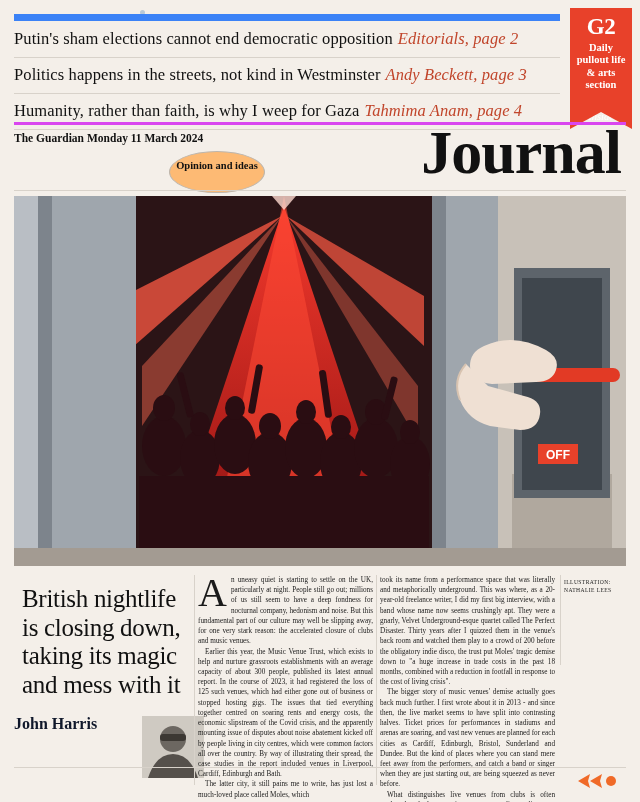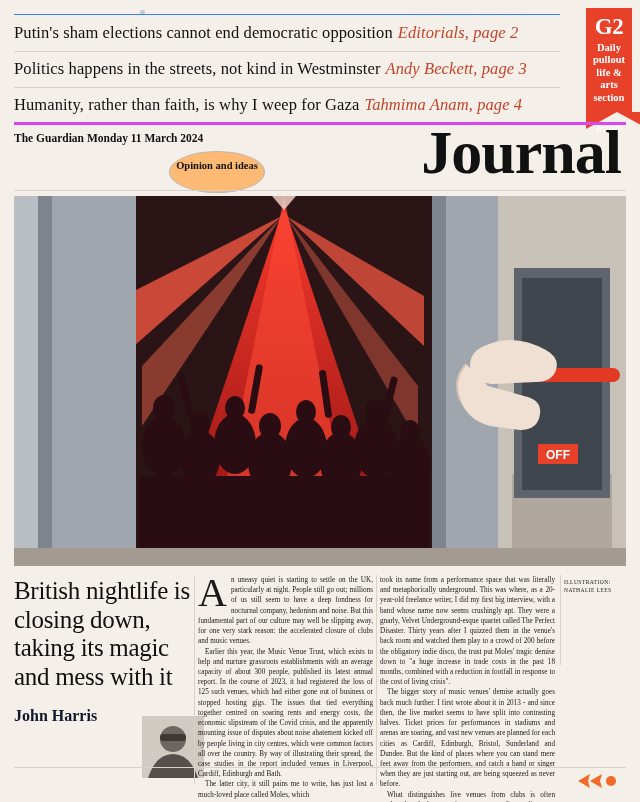--- a/index.html
+++ b/index.html
@@ -17,26 +17,26 @@
   .promos{
     position:absolute;left:14px;top:14px;width:546px;
   }
   .promo{
     border-bottom:1px solid #d8d2ca;
     padding:7px 0 8px 0;
     font-size:16.5px;
     letter-spacing:0.1px;
     white-space:nowrap;
   }
-  .promo:first-child{border-top:1px solid #3b82f6;padding-top:8px;}
+  .promo:first-child{border-top:7px solid #3b82f6;padding-top:8px;}
   .promo .byline{font-style:italic;color:#c1452b;margin-left:5px;}
 
   
   .g2flag{
-    position:absolute;right:8px;top:8px;width:46px;height:104px;
+    position:absolute;right:8px;top:8px;width:62px;height:104px;
     background:#e8412a;color:#fff;
     text-align:center;
     font-family:"Liberation Serif", serif;
   }
   .g2flag:after{
     content:"";position:absolute;left:0;bottom:-17px;width:0;height:0;
     border-left:31px solid #e8412a;border-right:31px solid #e8412a;
     border-bottom:17px solid transparent;
   }
   .g2flag .g2{font-size:23px;font-weight:bold;line-height:1;padding-top:7px;letter-spacing:-0.5px;}
@@ -81,21 +81,21 @@
     font-size:5.6px;line-height:1.45;letter-spacing:0.4px;
     text-transform:uppercase;color:#222;text-align:left;
   }
 
   
   .headline-col{
     position:absolute;left:14px;top:575px;width:180px;
   }
   .headline{
     font-size:25px;line-height:1.14;font-weight:normal;letter-spacing:-0.3px;
-    margin:0;padding-top:2px;
+    margin:8px;padding-top:2px;
   }
   .author{
     margin-top:16px;font-size:16px;line-height:1.1;color:#0f172a;font-weight:bold;
   }
   .avatar{
     position:absolute;left:128px;top:141px;width:62px;height:62px;overflow:hidden;
   }
   .vrule{position:absolute;background:#d8d2ca;width:1px;}
 
   

